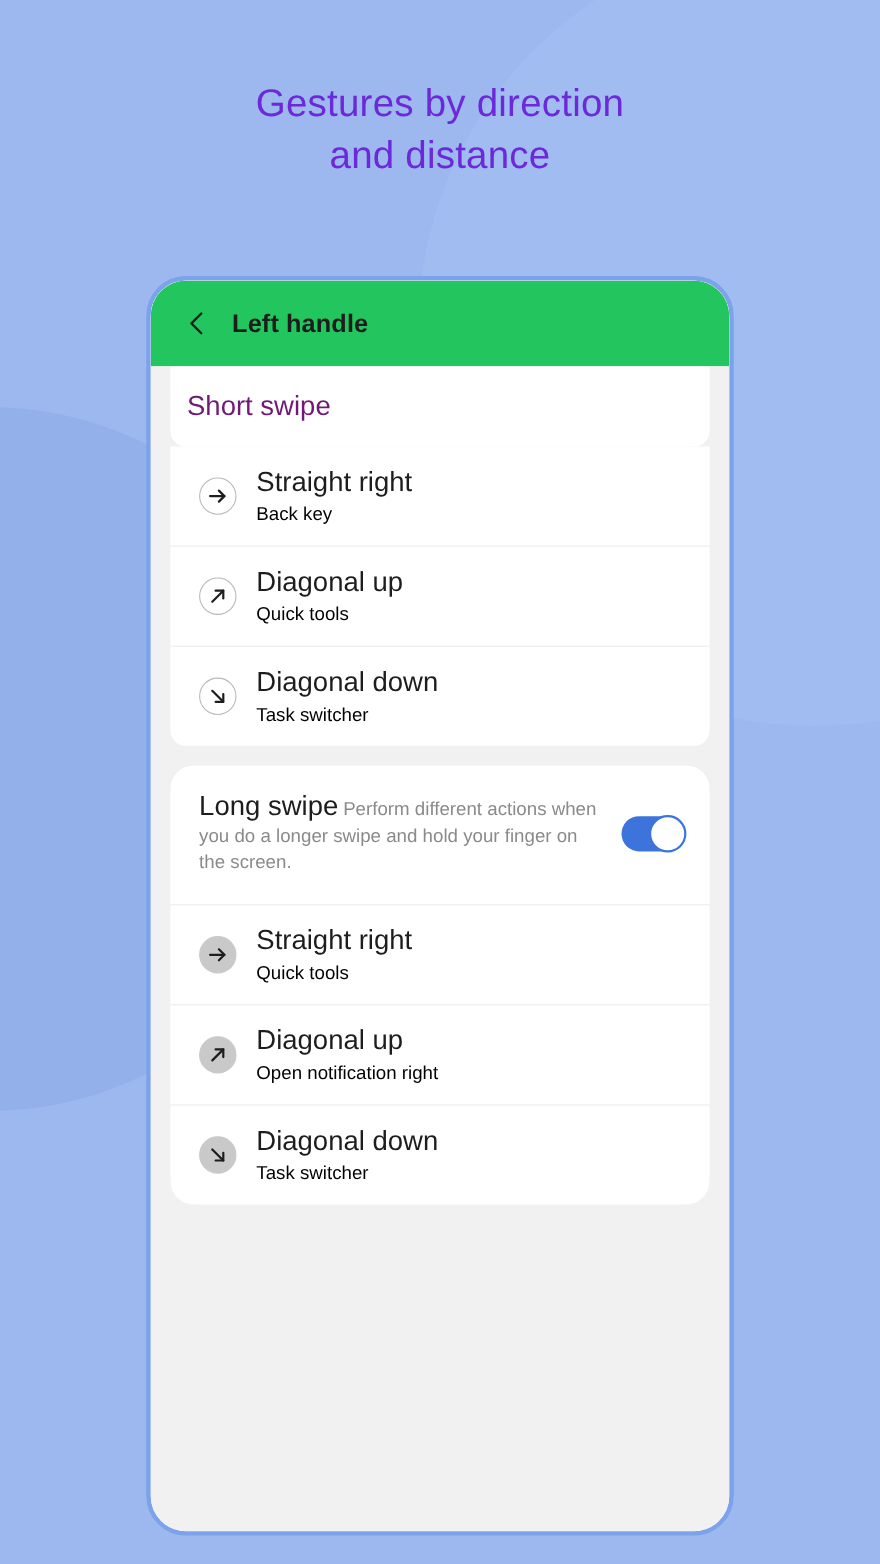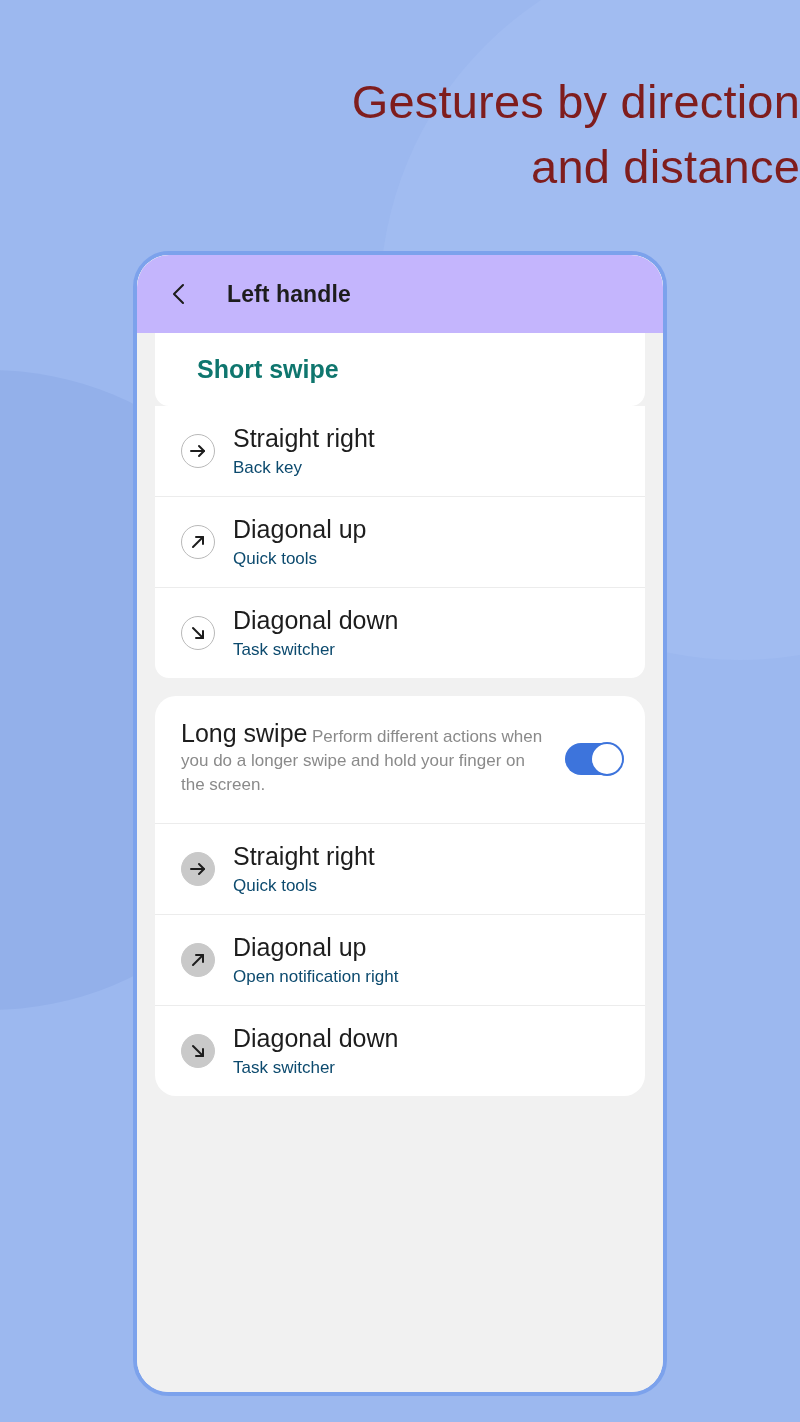--- a/index.html
+++ b/index.html
@@ -21,23 +21,23 @@
   #deco-right {
     width:720px; height:720px;
     right:-300px; top:-60px;
     background:#a1bcf1;
   }
 
   
   .promo-title {
     position:absolute;
     top:70px; left:0; width:100%;
-    text-align:right;
-    color:#7f1d1d;
-    font-size:47px;
+    text-align:center;
+    color:#6d28d9;
+    font-size:35px;
     line-height:1.38;
     font-weight:400;
     letter-spacing:0.2px;
     white-space:pre-line;
   }
 
   
   .phone {
     position:absolute;
     left:133px; top:251px;
@@ -59,25 +59,24 @@
     position:absolute; inset:0;
     background:#f1f1f1;
     border-radius:32px;
     overflow:hidden;
     display:flex; flex-direction:column;
   }
 
   
   .appbar {
     height:78px;
-    background:#c4b5fd;
+    background:#22c55e;
     display:flex; align-items:center;
     padding:0 0 0 30px;
     flex:0 0 auto;
-    gap:16px;
   }
   .back-chevron {
     width:22px; height:22px;
     display:flex; align-items:center; justify-content:center;
     margin-right:22px;
   }
   .back-chevron svg { display:block; }
   .appbar-title {
     font-size:23px; font-weight:700; color:#1d1d1d;
     letter-spacing:0.1px;
@@ -93,22 +92,22 @@
   .card {
     background:#ffffff;
     border-radius:21px;
     margin:0 18px 18px 18px;
     overflow:hidden;
   }
   .card:first-child { border-radius:0 0 14px 14px; margin-top:0; }
 
   
   .section-head {
-    padding:22px 26px 22px 42px;
-    font-size:25px; color:#0f766e;font-weight:bold;
+    padding:22px 26px 22px 15px;
+    font-size:25px; color:#701a75;
   }
 
   
   .toggle-row {
     display:flex; align-items:flex-start;
     padding:24px 22px 26px 26px;
   }
   .toggle-row .texts { flex:1 1 auto; padding-right:12px; }
   .toggle-row .t-title {
     font-size:25px; color:#1d1d1d; line-height:1.1;
@@ -140,21 +139,21 @@
     flex:0 0 auto;
     width:34px; height:34px; border-radius:50%;
     margin-right:18px;
     display:flex; align-items:center; justify-content:center;
   }
   .ic.outline { background:#ffffff; border:1.5px solid #b9b9b9; }
   .ic.filled  { background:#c9c9c9; border:1.5px solid #c9c9c9; }
   .ic svg { display:block; }
   .grow .labels { display:flex; flex-direction:column; }
   .grow .g-title { font-size:25px; color:#1d1d1d; line-height:1.12; }
-  .grow .g-sub   { font-size:17px; color:#0c4a6e; margin-top:6px; }
+  .grow .g-sub   { font-size:17px; color:#000000; margin-top:6px; }
 </style>
 </head>
 <body>
 
 <div class="bg-deco" id="deco-right"></div>
 <div class="bg-deco" id="deco-left"></div>
 
 <h1 class="promo-title">Gestures by direction
 and distance</h1>
 

